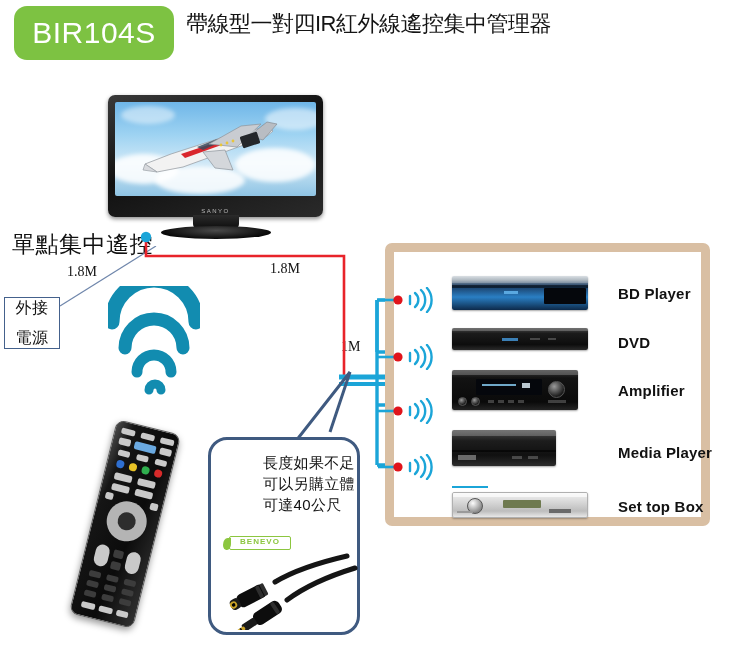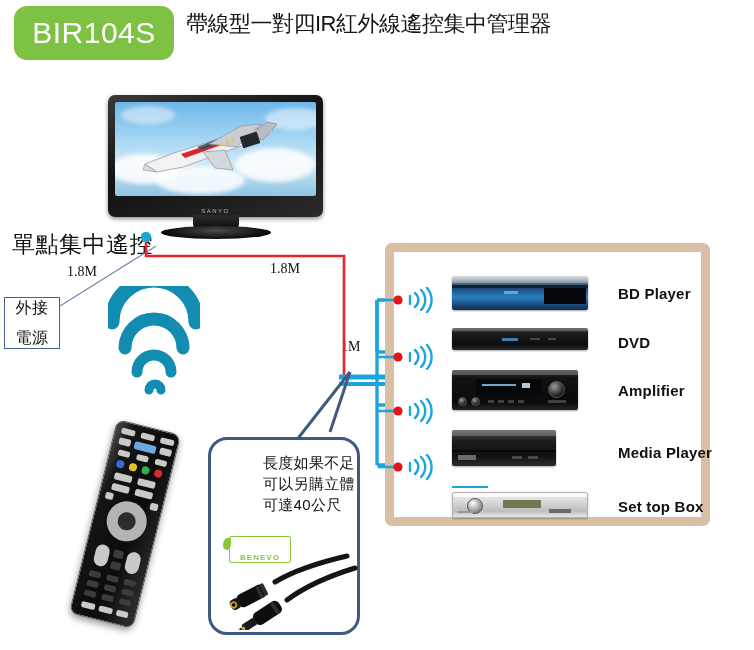--- a/index.html
+++ b/index.html
@@ -137,23 +137,23 @@
     position:absolute; left:208px; top:437px; width:152px; height:198px;
     border:3px solid #3f5a80; border-radius:19px; background:#fff;
   }
   #callout-text {
     position:absolute; left:12px; top:12px; width:130px;
     font-size:15px; line-height:21px; color:#111; letter-spacing:.3px;margin-left:40px;
   }
   #callout-tail { position:absolute; left:226px; top:370px; width:130px; height:80px; }
 
   #benevo {
-    position:absolute; left:18px; top:96px; width:62px; height:27px;
+    position:absolute; left:18px; top:96px; width:62px; height:14px;
     border:1.2px solid #8cc63f; border-radius:2px;
-    display:flex; align-items:flex-end; justify-content:center;
+    display:flex; align-items:flex-start; justify-content:center;
   }
   #benevo-text { color:#8cc63f; font-size:8px; letter-spacing:1px; font-weight:bold; }
   #benevo-leaf {
     position:absolute; left:-7px; top:1px; width:8px; height:12px;
     background:#8cc63f; border-radius:70% 0 60% 50%;
   }
   #cable-pic { position:absolute; left:6px; top:112px; width:142px; height:78px; }
 
   
   #cabinet {

